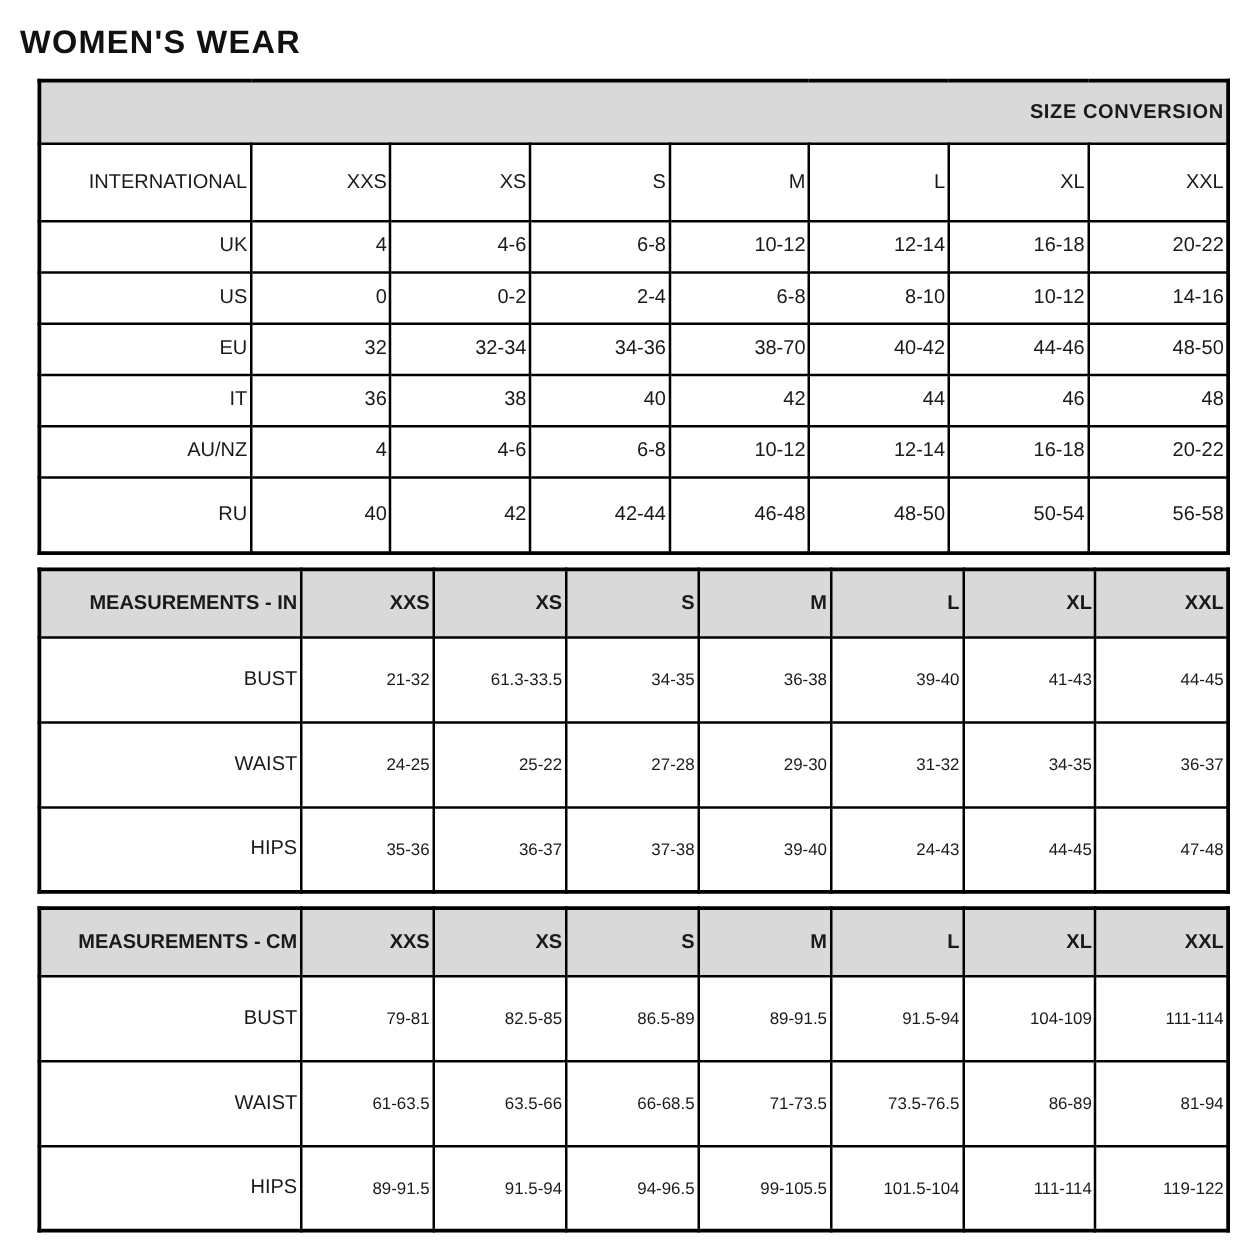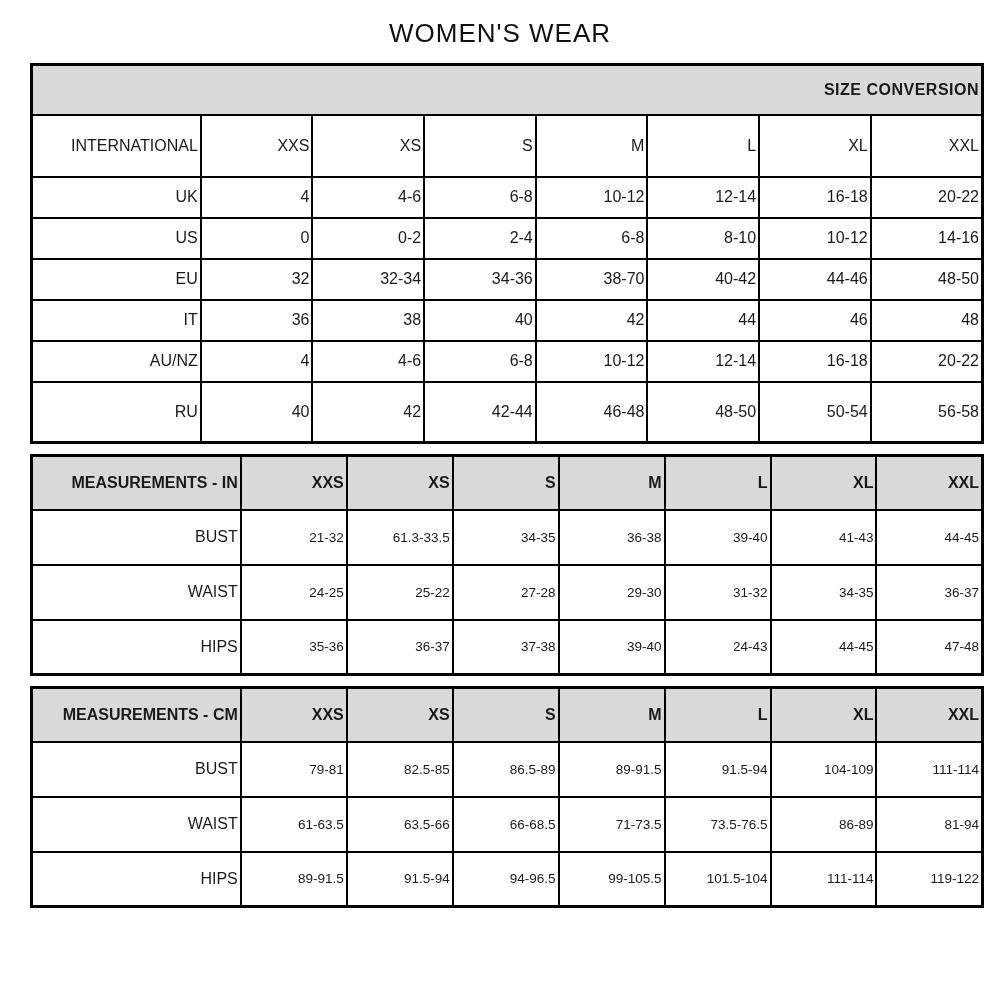--- a/index.html
+++ b/index.html
@@ -5,23 +5,22 @@
   * { margin: 0; padding: 0; box-sizing: border-box; }
   html, body {
     width: 1000px; height: 1000px;
     background: #ffffff;
     font-family: "Liberation Sans", sans-serif;
     color: #1a1a1a;
     overflow: hidden;
   }
   .page { width: 1000px; height: 1000px; padding: 10px 16px 0 30px; }
   .page-title {
-    text-align: center;
     font-size: 26px;
-    font-weight: normal;
+    font-weight: bold;
     letter-spacing: 1px;
     color: #111;
     margin: 8px 0 14px 0;
     
     margin-left: -14px;
   }
   table {
     width: 100%;
     border-collapse: collapse;
     table-layout: fixed;
@@ -47,21 +46,21 @@
 
   
   .t2 col.c-label { width: 22%; }
   .t2 col.c-size  { width: 11.14%; }
   .t2 .head-row td {
     background: #d9d9d9;
     height: 54px;
     font-weight: bold;
     font-size: 16px;
   }
-  .t2 .data-row td { height: 55px; font-size: 13.5px; }
+  .t2 .data-row td { height: 68px; font-size: 13.5px; }
   .t2 .data-row td.lbl { font-size: 16px; }
 </style>
 </head>
 <body>
 
 <div class="page">
 
   <div class="page-title">WOMEN'S WEAR</div>
 
   <table class="t1">

